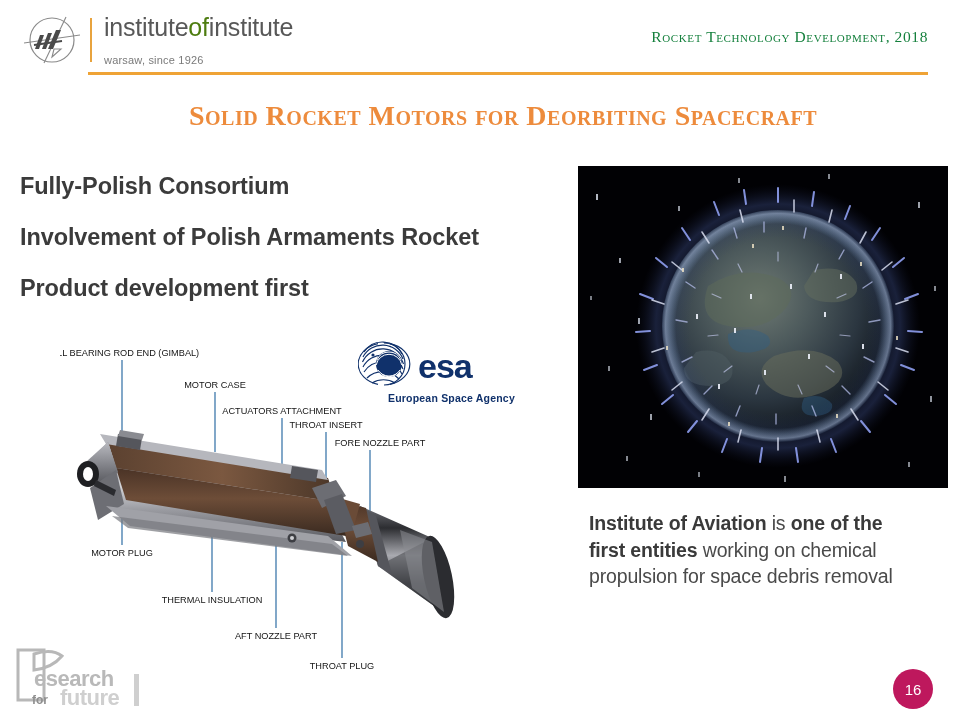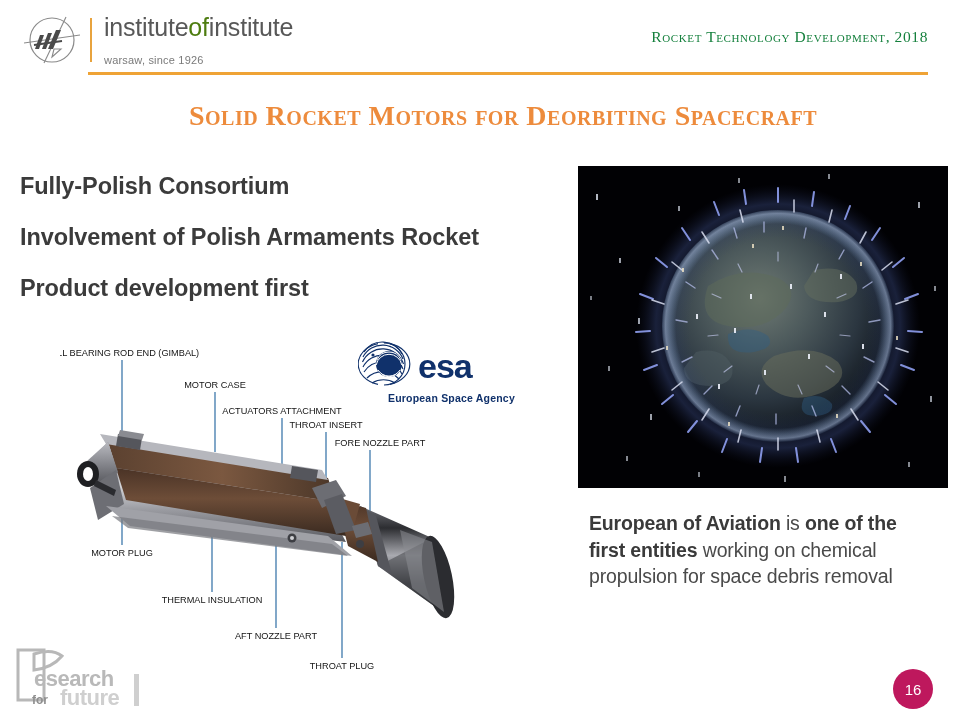--- a/index.html
+++ b/index.html
@@ -377,21 +377,21 @@
             <rect x="258" y="248" width="2" height="4"></rect>
           <rect x="150" y="256" width="2" height="4"></rect>
             <rect x="88" y="180" width="2" height="4"></rect>
           <rect x="104" y="102" width="2" height="4"></rect>
             <rect x="174" y="78" width="2" height="4"></rect>
         </g>
       </g>
     </svg>
   </div>
 
-  <div class="caption"><b>European of Aviation</b><span> is </span><b>one of the first entities</b><span> working on chemical propulsion for space debris removal</span></div>
+  <div class="caption"><b>Institute of Aviation</b><span> is </span><b>one of the first entities</b><span> working on chemical propulsion for space debris removal</span></div>
 
   <div class="rff">
     <svg viewBox="0 0 136 66">
       <rect x="6" y="4" width="26" height="50" fill="none" stroke="#b8b8b8" stroke-width="3"></rect>
       <path d="M22 8 q18 -6 28 2 q-10 12 -28 14z" fill="none" stroke="#b8b8b8" stroke-width="3"></path>
       <text x="22" y="40" font-family="Liberation Sans, sans-serif" font-size="22" font-weight="bold" fill="#b9b9b9" letter-spacing="-.5">esearch</text>
       <text x="20" y="58" font-family="Liberation Sans, sans-serif" font-size="12" font-weight="bold" fill="#8f8f8f">for</text>
       <text x="48" y="59" font-family="Liberation Sans, sans-serif" font-size="22" font-weight="bold" fill="#cfcfcf" letter-spacing="-.5">future</text>
       <rect x="122" y="28" width="5" height="32" fill="#cfcfcf"></rect>
     </svg>

